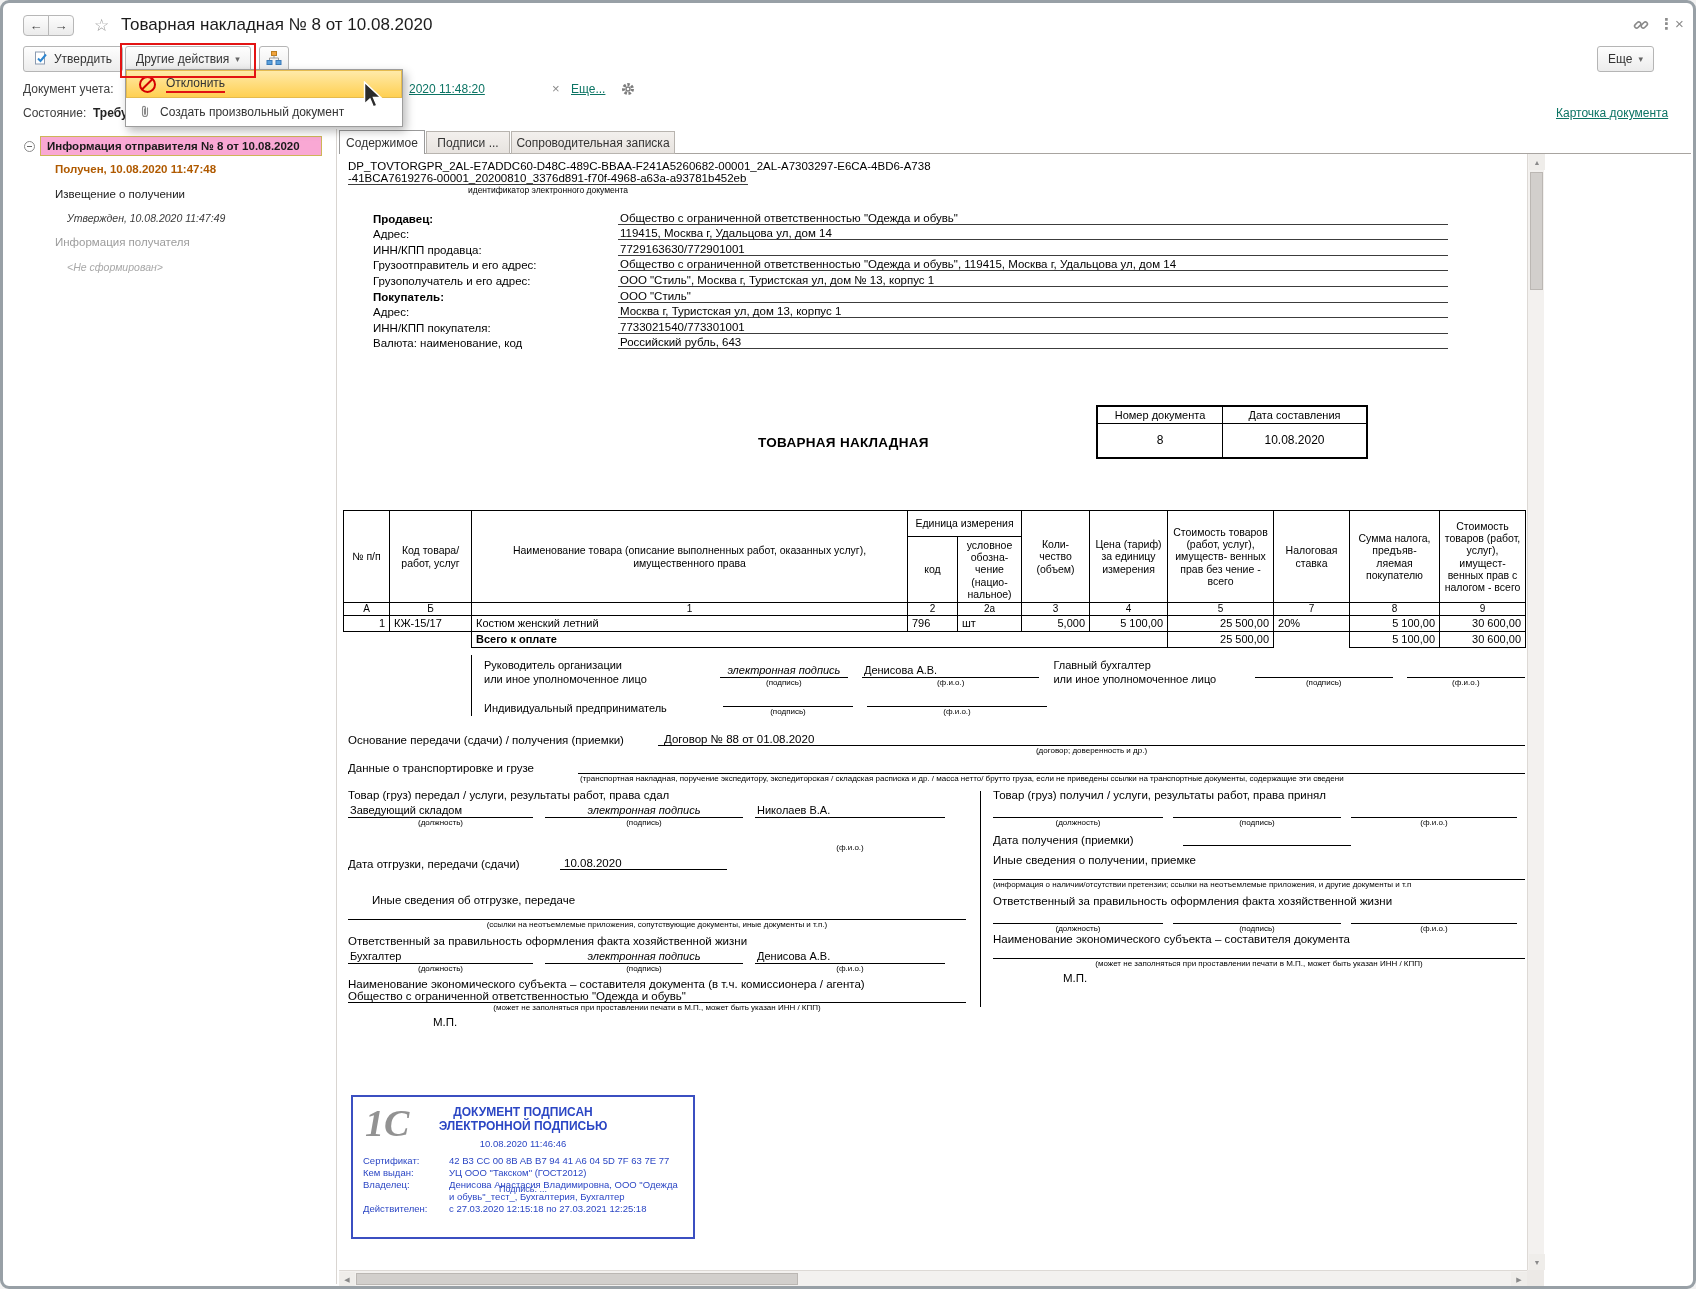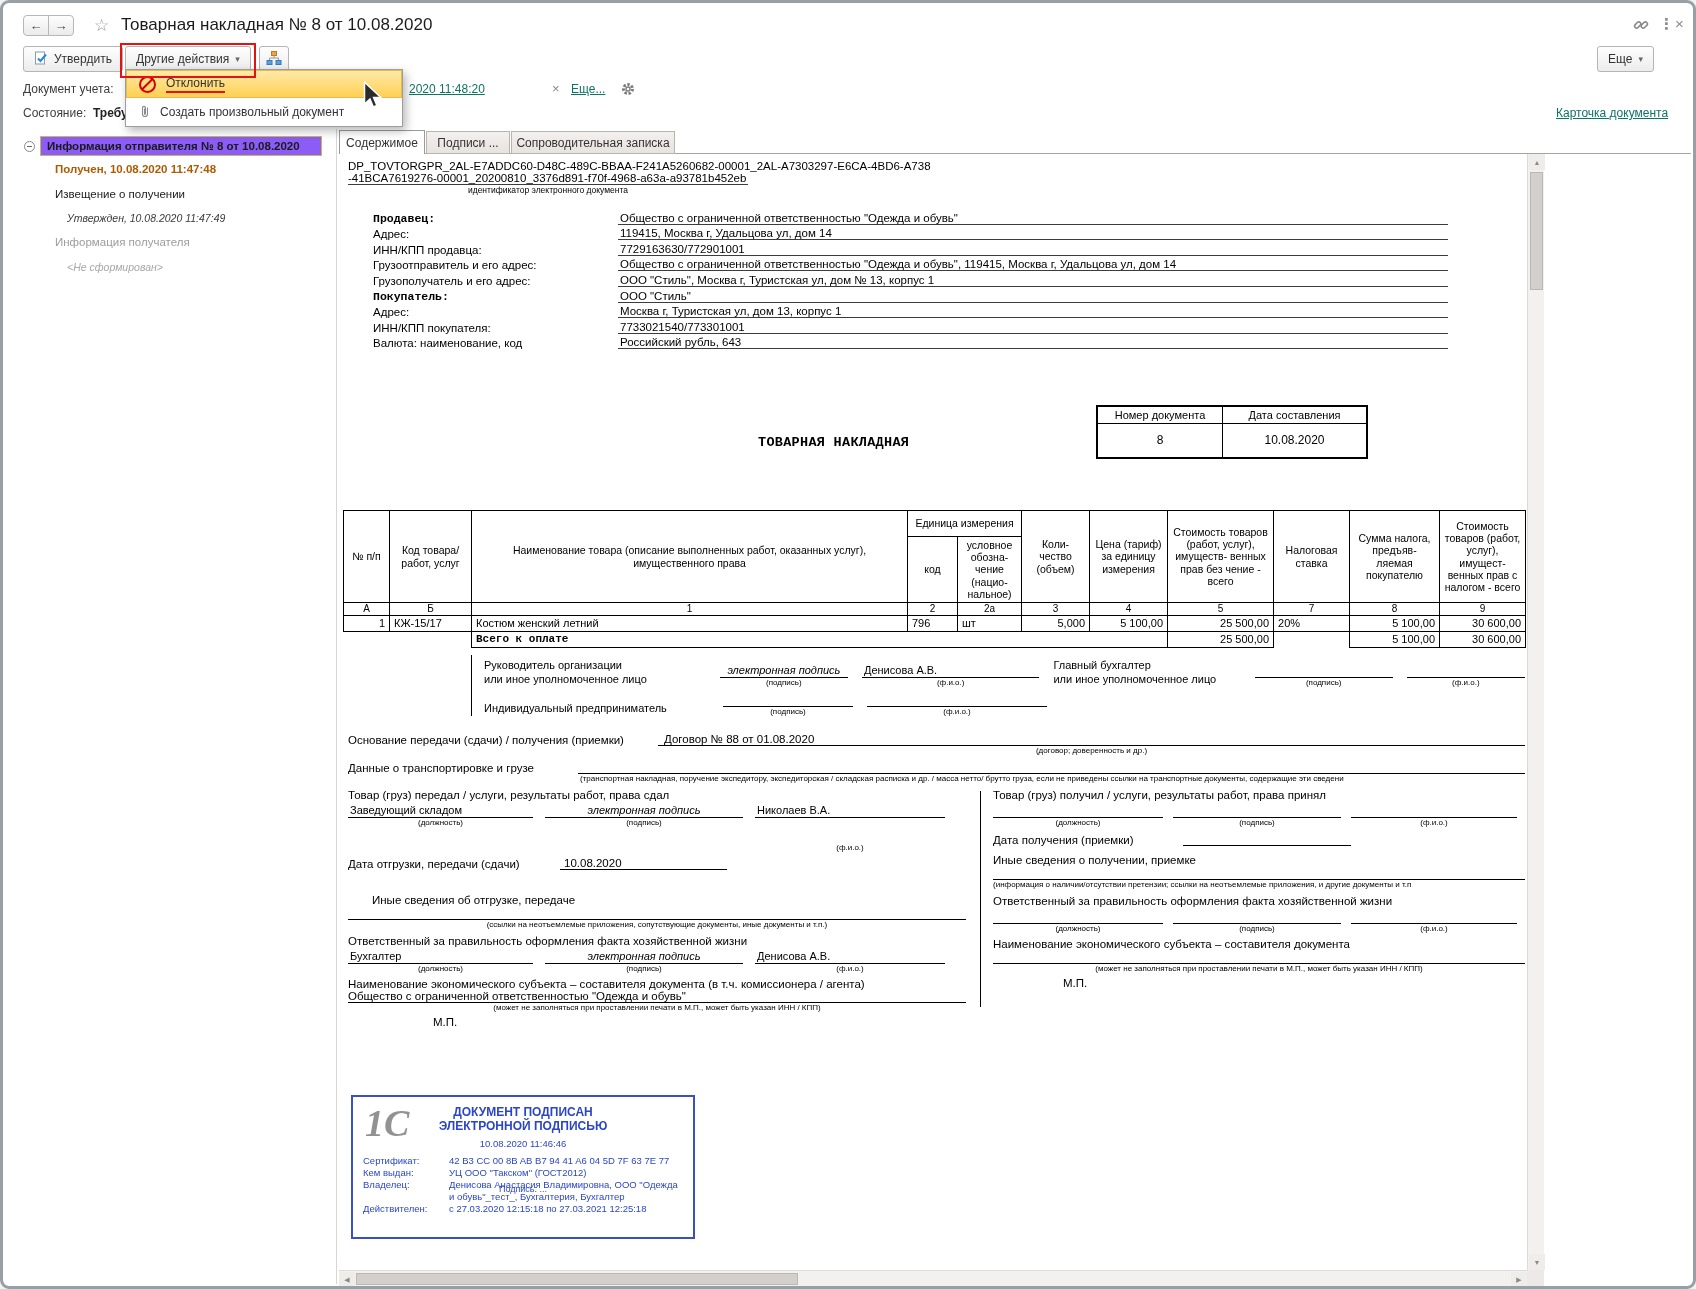--- a/index.html
+++ b/index.html
@@ -14,39 +14,39 @@
   .title{font-size:17px;color:#1c1c1c;white-space:nowrap;}
   .tbicon{color:#8b8b8b;font-size:15px;cursor:pointer;}
   .btn{height:26px;box-sizing:border-box;border:1px solid #b5b5b5;border-radius:3px;
        background:linear-gradient(#fefefe,#ececec);display:inline-flex;align-items:center;gap:6px;
        padding:0 10px;font-size:12px;color:#333;cursor:pointer;white-space:nowrap;}
   .caret{font-size:9px;color:#666;}
   .link{color:#0c7464;cursor:pointer;}
   .ulink{text-decoration:underline;}
   .lbl{color:#3c3c3c;font-size:12px;}
   
-  .treesel{box-sizing:border-box;background:#8b5cf6;border:1px solid #cdb558;font-weight:bold;
+  .treesel{box-sizing:border-box;background:#f9a8d4;border:1px solid #cdb558;font-weight:bold;
            font-size:11.5px;color:#1a1a1a;padding:3px 6px;white-space:nowrap;overflow:hidden;cursor:pointer;}
   .treeitem{font-size:11.5px;color:#222;white-space:nowrap;cursor:pointer;}
   .collapse{width:11px;height:11px;border:1px solid #8a8a8a;border-radius:50%;position:relative;box-sizing:border-box;}
   .collapse::after{content:"";position:absolute;left:2px;top:4px;width:5px;height:1px;background:#666;}
   
   .tab{box-sizing:border-box;display:flex;align-items:center;justify-content:center;font-size:12px;color:#333;
        cursor:pointer;white-space:nowrap;}
   .tab.inactive{background:linear-gradient(#f3f0ed,#e7e3df);border:1px solid #b8b4af;height:23px;top:128px;}
   .tab.active{background:#fff;border:1px solid #9a9a9a;border-bottom:none;height:24px;top:127px;z-index:2;}
   .tabline{position:absolute;left:336px;width:1352px;top:150px;height:1px;background:#a8a4a0;}
   
   .doc{font-size:11.5px;color:#000;}
   .cap{font-size:8px;color:#000;white-space:nowrap;}
   .trunc{white-space:nowrap;overflow:hidden;}
   .frow{display:flex;height:15.6px;align-items:flex-end;}
   .frow .fl{width:245px;white-space:nowrap;}
   .frow .fv{flex:1;border-bottom:1px solid #3c3c3c;white-space:nowrap;overflow:hidden;padding-left:2px;}
-  .b{font-weight:bold;font-family:Liberation Mono, monospace;}
+  .b{font-weight:bold;}
   .it{font-style:italic;}
   .ndtable{border-collapse:collapse;border:2px solid #000;}
   .ndtable td{border:1px solid #000;text-align:center;font-size:11px;padding:2px 6px;}
   .gt{border-collapse:collapse;table-layout:fixed;width:1182px;}
   .gt td{border:1px solid #000;text-align:center;vertical-align:middle;padding:1px 3px;box-sizing:border-box;
          font-size:10.5px;line-height:1.15;overflow:hidden;}
   .gt .lt td{height:13px;font-size:10px;padding:0 2px;}
   .gt .dr td{height:15px;font-size:11px;}
   .gt .tt td{height:16px;font-size:11px;}
   .gt td.numc{text-align:right;padding-right:4px;}
@@ -420,21 +420,21 @@
         </div>
       <div class="sfield" style="width:168px;">
           <div class="sval"></div>
           <div class="scap">(подпись)</div>
         </div>
       <div class="sfield" style="width:166px;">
           <div class="sval"></div>
           <div class="scap">(ф.и.о.)</div>
         </div>
     </div>
-    <div style="margin-top:5px;white-space:nowrap;">Наименование экономического субъекта – составителя документа</div>
+    <div style="white-space:nowrap;">Наименование экономического субъекта – составителя документа</div>
     <div style="border-bottom:1px solid #000;min-height:13px;"></div>
     <div class="cap" style="text-align:center;">(может не заполняться при проставлении печати в М.П., может быть указан ИНН / КПП)</div>
     <div style="margin-top:4px;margin-left:70px;">М.П.</div>
   </div>
 
   <div class="abs stamp" style="left:348px;top:1092px;width:344px;height:144px;">
     <div class="abs" style="left:12px;top:4px;font-size:38px;font-weight:bold;font-style:italic;color:#929292;font-family:'Liberation Serif','DejaVu Serif',serif;">1С</div>
     <div style="text-align:center;font-weight:bold;font-size:12px;margin-top:8px;">ДОКУМЕНТ ПОДПИСАН</div>
     <div style="text-align:center;font-weight:bold;font-size:12px;">ЭЛЕКТРОННОЙ ПОДПИСЬЮ</div>
     <div style="text-align:center;font-size:9.5px;margin:5px 0 6px;">10.08.2020 11:46:46</div>

